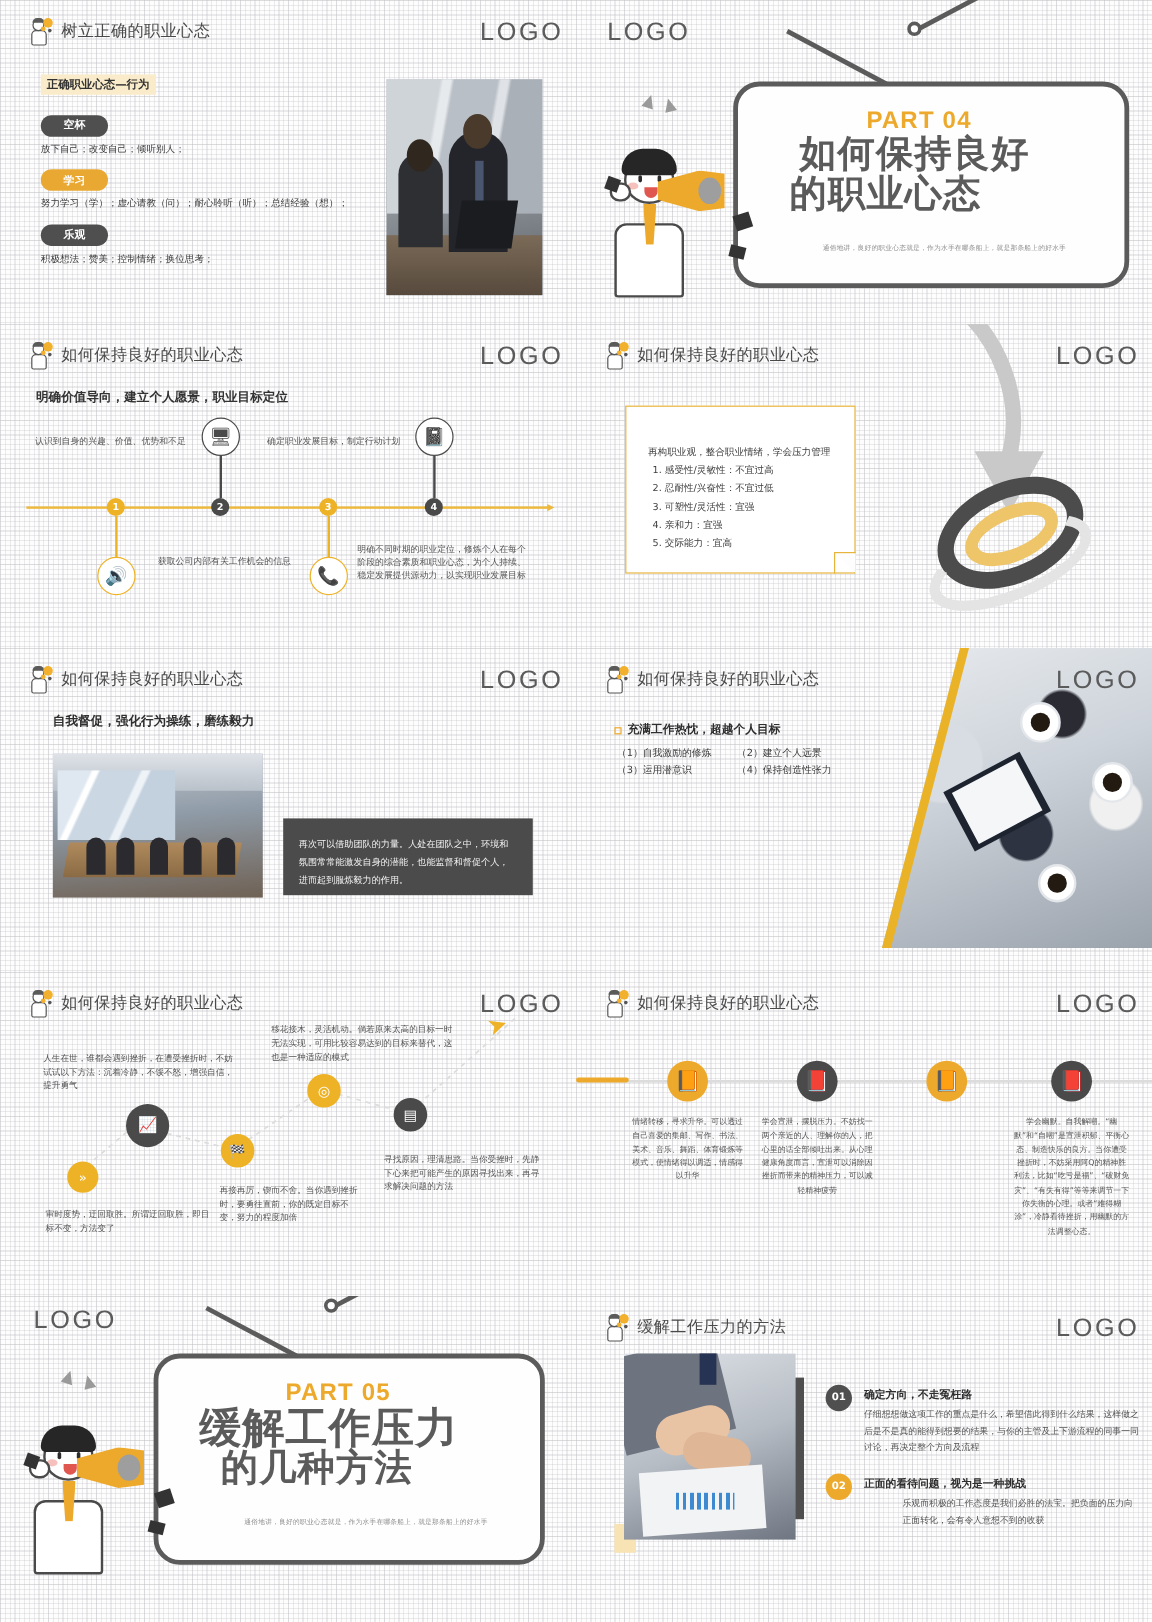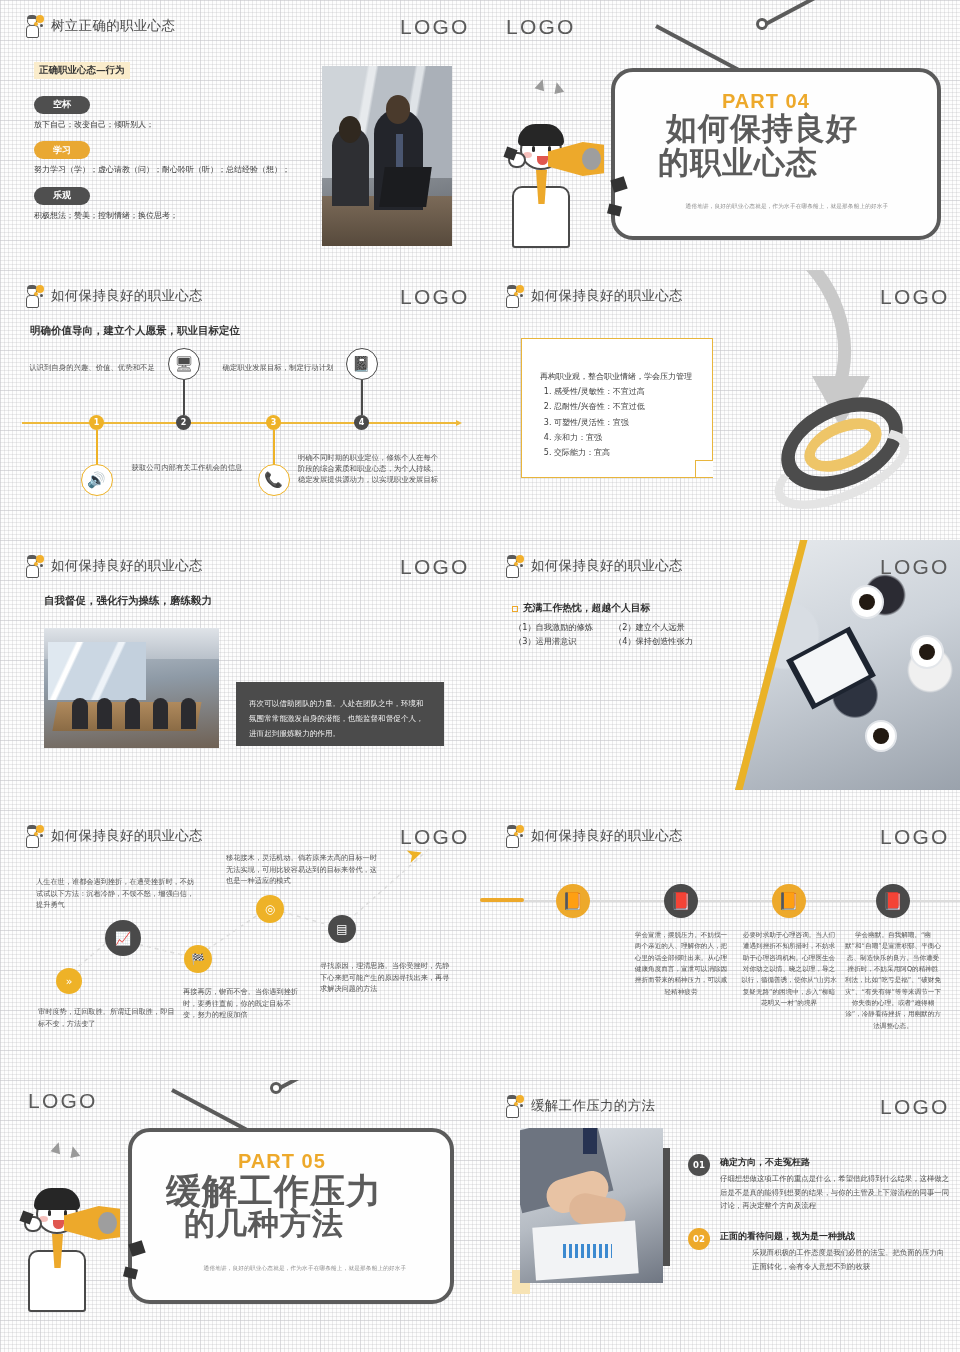--- a/index.html
+++ b/index.html
@@ -459,22 +459,22 @@
     <div class="logo">LOGO</div>
 
     <div class="bk-line" style="left:0px;right:0px;top:90px;"></div>
     <div class="bk-cap" style="left:0px;top:88px;width:44px;"></div>
 
     <div class="bk-ico g" style="left:76px;top:74px;">📙</div>
     <div class="bk-ico d" style="left:184px;top:74px;">📕</div>
     <div class="bk-ico g" style="left:292px;top:74px;">📙</div>
     <div class="bk-ico d" style="left:396px;top:74px;">📕</div>
 
+    <div class="bk-txt" style="left:45px;top:120px;">情绪转移，寻求升华。可以透过自己喜爱的集邮、写作、书法、美术、音乐、舞蹈、体育锻炼等模式，使情绪得以调适，情感得以升华</div>
     <div class="bk-txt" style="left:153px;top:120px;">学会宣泄，摆脱压力。不妨找一两个亲近的人、理解你的人，把心里的话全部倾吐出来。从心理健康角度而言，宣泄可以消除因挫折而带来的精神压力，可以减轻精神疲劳</div>
-    <div class="bk-txt" style="left:261px;top:120px;">必要时求助于心理咨询。当人们遭遇到挫折不知所措时，不妨求助于心理咨询机构。心理医生会对你动之以情、晓之以理，导之以行，循循善诱，使你从“山穷水复疑无路”的困境中，步入“柳暗花明又一村”的境界</div>
     <div class="bk-txt" style="left:365px;top:120px;">学会幽默。自我解嘲。“幽默”和“自嘲”是宣泄积郁、平衡心态、制造快乐的良方。当你遭受挫折时，不妨采用阿Q的精神胜利法，比如“吃亏是福”、“破财免灾”、“有失有得”等等来调节一下你失衡的心理。或者“难得糊涂”，冷静看待挫折，用幽默的方法调整心态。</div>
   </div>
 
   <div class="slide">
     <div class="logo" style="left:28px;right:auto;text-align:left;top:10px">LOGO</div>
 
     <div class="rope" style="left:172px;top:8px;width:104px;transform:rotate(28deg);transform-origin:left center;"></div>
     <div class="rope" style="left:276px;top:8px;width:104px;transform:rotate(-28deg);transform-origin:left center;"></div>
     <div class="nail" style="left:270px;top:2px;"></div>
     <div class="nail" style="left:163px;top:56px;"></div>

